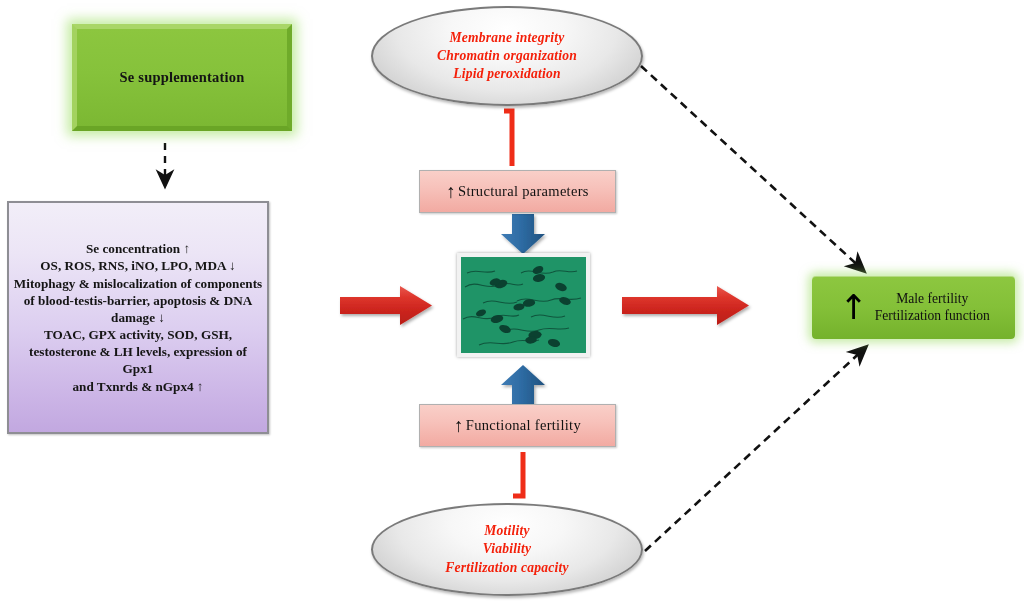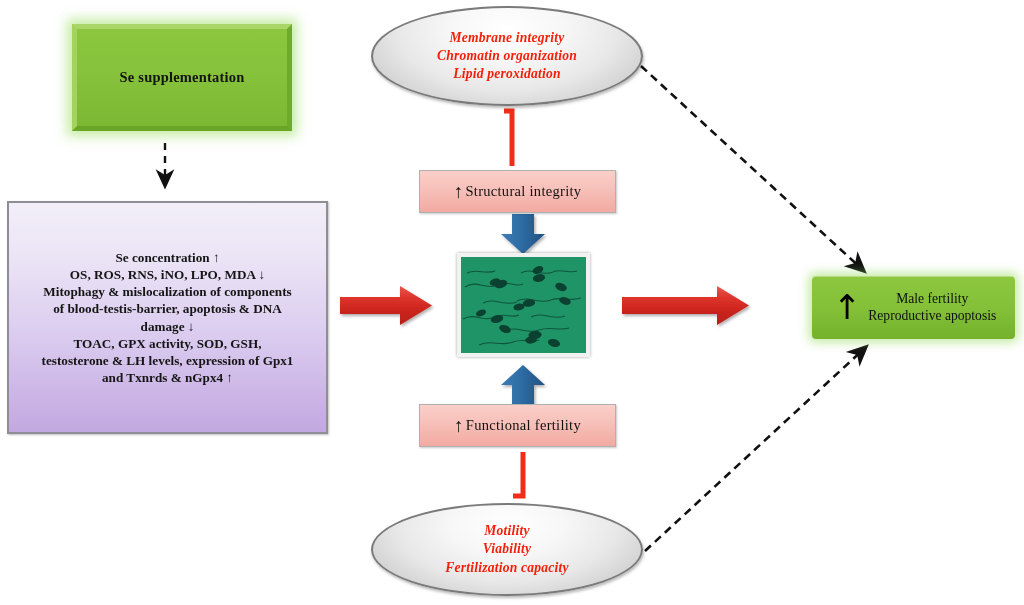--- a/index.html
+++ b/index.html
@@ -30,21 +30,21 @@
     display: flex; align-items: center; justify-content: center;
     box-sizing: border-box;
   }
   #se-supp-label {
     font-size: 14.5px; font-weight: bold; color: #141414;
     letter-spacing: .2px; text-align: center;
   }
 
   
   #effects-box {
-    left: 7px; top: 201px; width: 321px; height: 233px;
+    left: 7px; top: 201px; width: 262px; height: 233px;
     background: linear-gradient(to bottom, #f2eef8 0%, #ece5f6 22%, #dccef0 55%, #cbb4e6 85%, #c2a8e0 100%);
     border: 2px solid #8e8e94;
     box-sizing: border-box;
     display: flex; align-items: center; justify-content: center;
     box-shadow: 1px 1px 2px rgba(0,0,0,0.25);
   }
   #effects-text {
     font-size: 13.2px; color: #151515; text-align: center;
     line-height: 1.30; padding: 0 4px; white-space: pre-line;
     font-weight: 600;
@@ -194,21 +194,21 @@
 
 <div class="abs ellipse" id="structural-ellipse">
   <div class="ellipse-text">Membrane  integrity
 Chromatin  organization
 Lipid peroxidation</div>
 </div>
 
 <div class="abs pink-box" id="structural-box">
   <span class="pink-label">
     <span class="arrow-glyph">↑</span>
-    <span>Structural  integrity</span>
+    <span>Structural  parameters</span>
   </span>
 </div>
 
 <div class="abs" id="sperm-image">
   <svg width="125" height="96" viewBox="0 0 125 96" xmlns="http://www.w3.org/2000/svg">
     <rect x="0" y="0" width="125" height="96" fill="#1f9467"></rect>
     <g stroke="#0d4b36" stroke-width="1.1" fill="none" opacity="0.85">
       <path d="M4,30 C16,22 26,34 38,28 C48,23 54,31 62,27"></path>
       <path d="M2,62 C14,55 22,66 34,60 C44,55 50,62 58,58"></path>
       <path d="M18,88 C30,82 40,90 52,85 C62,81 70,86 78,83"></path>
@@ -248,15 +248,15 @@
 <div class="abs ellipse" id="functional-ellipse">
   <div class="ellipse-text">Motility
 Viability
 Fertilization  capacity</div>
 </div>
 
 <div class="abs" id="fertility-box">
   <div id="fertility-inner">
     <span class="big-up">↑</span>
     <span id="fertility-label">Male fertility
-Reproductive apoptosis</span>
+Fertilization function</span>
   </div>
 </div>
 
 </body></html>

